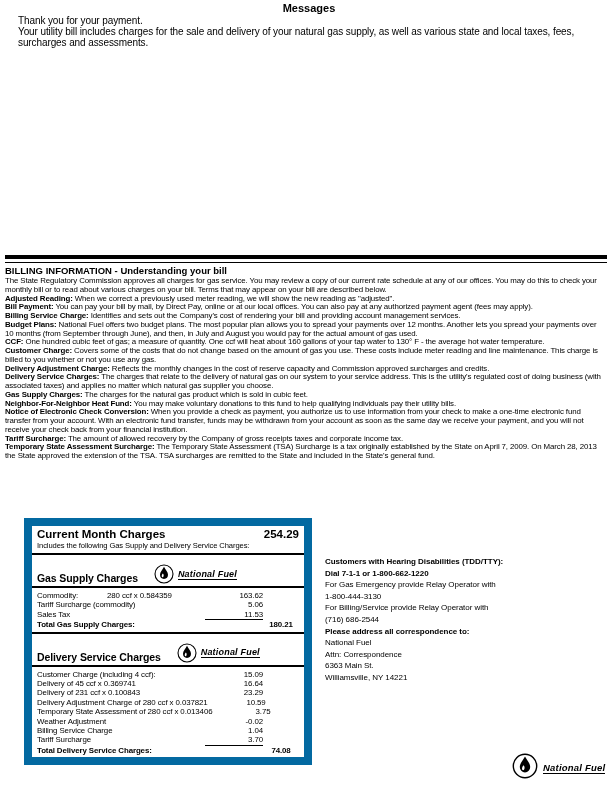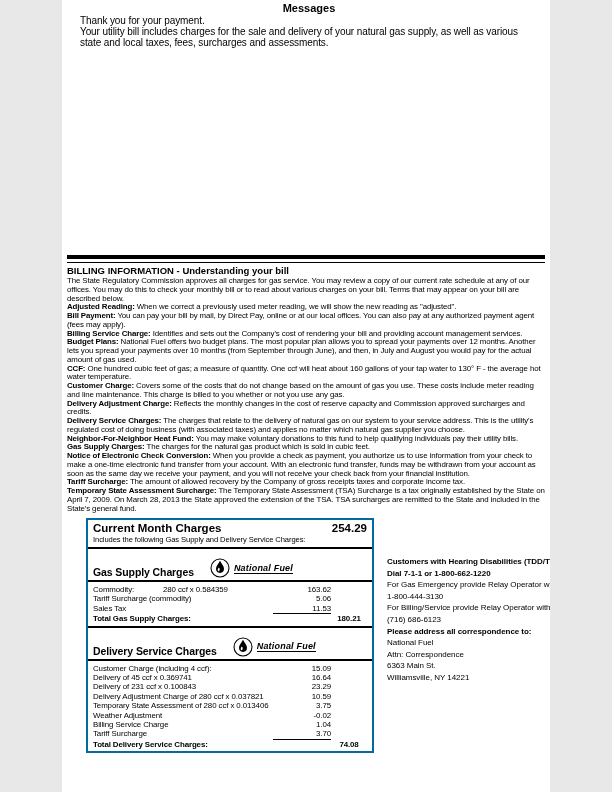--- a/index.html
+++ b/index.html
@@ -1,33 +1,33 @@
 <!DOCTYPE html>
 <html><head>
 <meta charset="utf-8">
 <style>
   html,body{margin:0;padding:0;background:#e8e8e8;}
-  .page{position:relative;width:488px;height:792px;background:#ffffff;margin:0 auto;
+  .page{position:relative;width:612px;height:792px;background:#ffffff;margin:0 auto;
         font-family:"Liberation Sans", sans-serif;color:#000;overflow:hidden;}
 
   
   .messages{position:absolute;top:2px;left:18px;right:12px;}
   .msg-title{text-align:center;font-weight:bold;font-size:11px;margin-bottom:1px;}
   .msg-body{margin:0;font-size:10px;line-height:11px;letter-spacing:-0.1px;}
 
   
   .billing{position:absolute;top:255px;left:5px;right:5px;}
   .rule-thick{height:4px;background:#000;}
   .rule-thin{height:1.5px;background:#000;margin-top:2.5px;}
   .bi-title{font-weight:bold;font-size:9.5px;margin:2px 0 1px;}
   .bi-p{margin:0;font-size:7.9px;line-height:8.75px;letter-spacing:-0.12px;}
   .bi-p strong{font-weight:bold;}
 
   
-  .charges{position:absolute;left:24px;top:518px;width:288px;border:2px solid #0369a1;background:#fff;box-sizing:border-box;}
+  .charges{position:absolute;left:24px;top:518px;width:288px;border:8px solid #0369a1;background:#fff;box-sizing:border-box;}
   .ch-header{padding:2px 5px 3px;}
   .ch-header-row{display:flex;justify-content:space-between;font-weight:bold;font-size:11.5px;line-height:13px;}
   .ch-sub{font-size:7.6px;line-height:9px;letter-spacing:-0.1px;}
   .sec-head{display:flex;align-items:flex-end;border-top:2px solid #000;padding:2px 5px;height:27px;box-sizing:content-box;}
   .sec-title{font-weight:bold;font-size:10.5px;letter-spacing:-0.1px;}
   .brand{display:flex;align-items:center;margin-left:16px;}
   .brand svg{display:block;}
   .brand-text{font-style:italic;font-weight:bold;font-size:9px;border-bottom:1px solid #000;
               margin-left:4px;letter-spacing:0.2px;white-space:nowrap;}
   .items{border-top:2px solid #000;padding:3px 5px 2px;}
@@ -65,22 +65,22 @@
     <div class="bi-title">BILLING INFORMATION - Understanding your bill</div>
     <p class="bi-p">The State Regulatory Commission approves all charges for gas service. You may review a copy of our current rate schedule at any of our offices. You may do this to check your monthly bill or to read about various charges on your bill. Terms that may appear on your bill are described below.</p>
     <p class="bi-p"><strong>Adjusted Reading:</strong> <span>When we correct a previously used meter reading, we will show the new reading as "adjusted".</span></p>
     <p class="bi-p"><strong>Bill Payment:</strong> <span>You can pay your bill by mail, by Direct Pay, online or at our local offices. You can also pay at any authorized payment agent (fees may apply).</span></p>
     <p class="bi-p"><strong>Billing Service Charge:</strong> <span>Identifies and sets out the Company's cost of rendering your bill and providing account management services.</span></p>
     <p class="bi-p"><strong>Budget Plans:</strong> <span>National Fuel offers two budget plans. The most popular plan allows you to spread your payments over 12 months. Another lets you spread your payments over 10 months (from September through June), and then, in July and August you would pay for the actual amount of gas used.</span></p>
     <p class="bi-p"><strong>CCF:</strong> <span>One hundred cubic feet of gas; a measure of quantity. One ccf will heat about 160 gallons of your tap water to 130° F - the average hot water temperature.</span></p>
     <p class="bi-p"><strong>Customer Charge:</strong> <span>Covers some of the costs that do not change based on the amount of gas you use. These costs include meter reading and line maintenance. This charge is billed to you whether or not you use any gas.</span></p>
     <p class="bi-p"><strong>Delivery Adjustment Charge:</strong> <span>Reflects the monthly changes in the cost of reserve capacity and Commission approved surcharges and credits.</span></p>
     <p class="bi-p"><strong>Delivery Service Charges:</strong> <span>The charges that relate to the delivery of natural gas on our system to your service address. This is the utility's regulated cost of doing business (with associated taxes) and applies no matter which natural gas supplier you choose.</span></p>
+    <p class="bi-p"><strong>Gas Supply Charges:</strong> <span>The charges for the natural gas product which is sold in cubic feet.</span></p>
     <p class="bi-p"><strong>Neighbor-For-Neighbor Heat Fund:</strong> <span>You may make voluntary donations to this fund to help qualifying individuals pay their utility bills.</span></p>
-    <p class="bi-p"><strong>Gas Supply Charges:</strong> <span>The charges for the natural gas product which is sold in cubic feet.</span></p>
     <p class="bi-p"><strong>Notice of Electronic Check Conversion:</strong> <span>When you provide a check as payment, you authorize us to use information from your check to make a one-time electronic fund transfer from your account. With an electronic fund transfer, funds may be withdrawn from your account as soon as the same day we receive your payment, and you will not receive your check back from your financial institution.</span></p>
     <p class="bi-p"><strong>Tariff Surcharge:</strong> <span>The amount of allowed recovery by the Company of gross receipts taxes and corporate income tax.</span></p>
     <p class="bi-p"><strong>Temporary State Assessment Surcharge:</strong> <span>The Temporary State Assessment (TSA) Surcharge is a tax originally established by the State on April 7, 2009. On March 28, 2013 the State approved the extension of the TSA. TSA surcharges are remitted to the State and included in the State's general fund.</span></p>
   </div>
 
   <div class="charges">
     <div class="ch-header">
       <div class="ch-header-row">
         <span>Current Month Charges</span>
         <span>254.29</span>
@@ -187,21 +187,21 @@
       </div>
     </div>
   </div>
 
   <div class="contact">
     <div class="bold">Customers with Hearing Disabilities (TDD/TTY):</div>
     <div class="bold">Dial 7-1-1 or 1-800-662-1220</div>
     <div>For Gas Emergency provide Relay Operator with</div>
     <div>1-800-444-3130</div>
     <div>For Billing/Service provide Relay Operator with</div>
-    <div>(716) 686-6123</div>
+    <div>(716) 686-2544</div>
     <div class="bold">Please address all correspondence to:</div>
     <div>National Fuel</div>
     <div>Attn: Correspondence</div>
     <div>6363 Main St.</div>
     <div>Williamsville, NY 14221</div>
   </div>
 
   <div class="footer-logo">
     <span><svg width="26" height="26" viewBox="0 0 24 24">
       <circle cx="12" cy="12" r="10.8" fill="#fff" stroke="#000" stroke-width="1.3"></circle>

